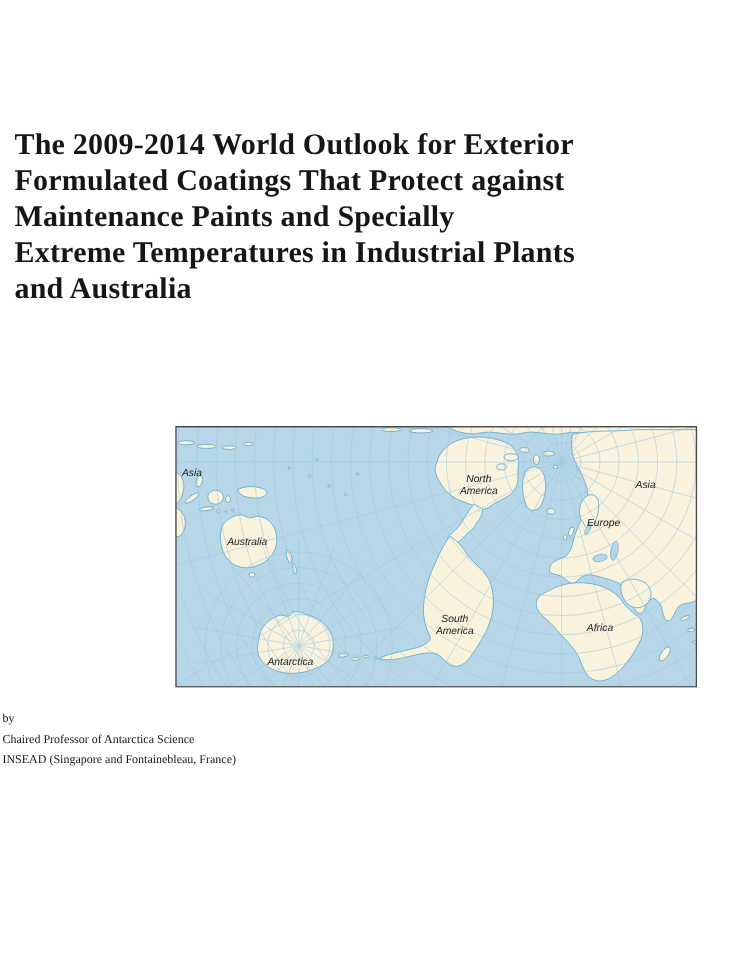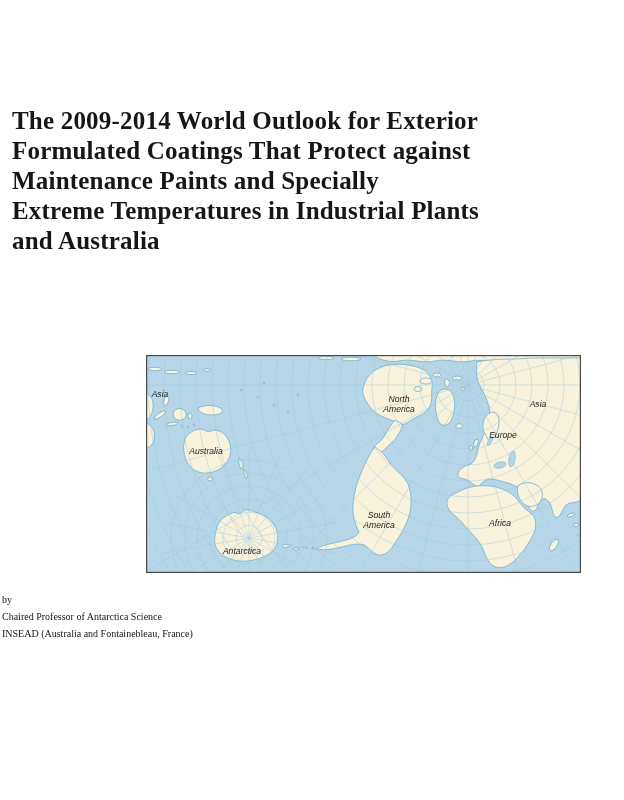--- a/index.html
+++ b/index.html
@@ -224,14 +224,14 @@
     <text class="map-label" x="354" y="171">Africa</text>
   </g>
 
   <rect x="0.6" y="0.6" width="433.8" height="216.8" fill="none" stroke="#4a4a4a" stroke-width="1.2"></rect>
 </svg>
 </div>
 
 <div class="byline-block">
   <div>by</div>
   <div>Chaired Professor of Antarctica Science</div>
-  <div>INSEAD (Australia and Fontainebleau, France)</div>
+  <div>INSEAD (Singapore and Fontainebleau, France)</div>
 </div>
 
 </body></html>

